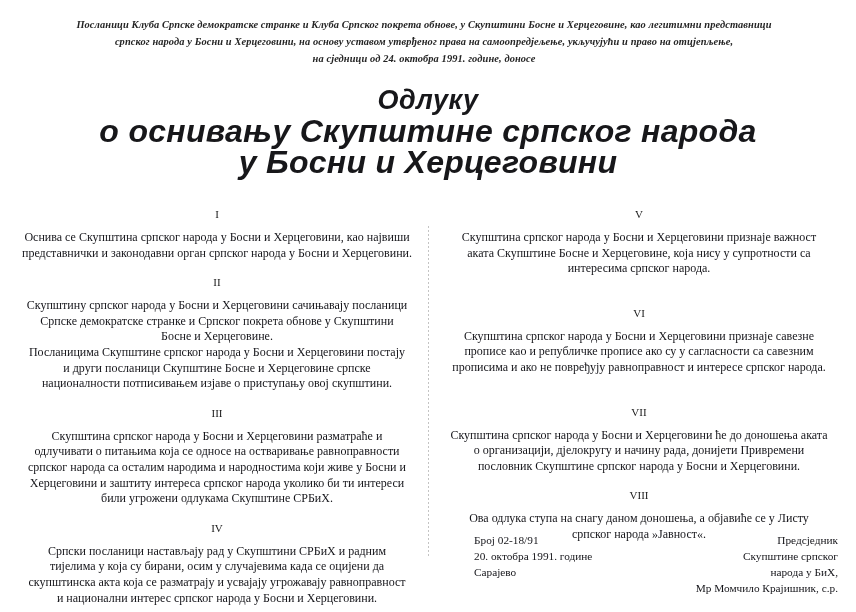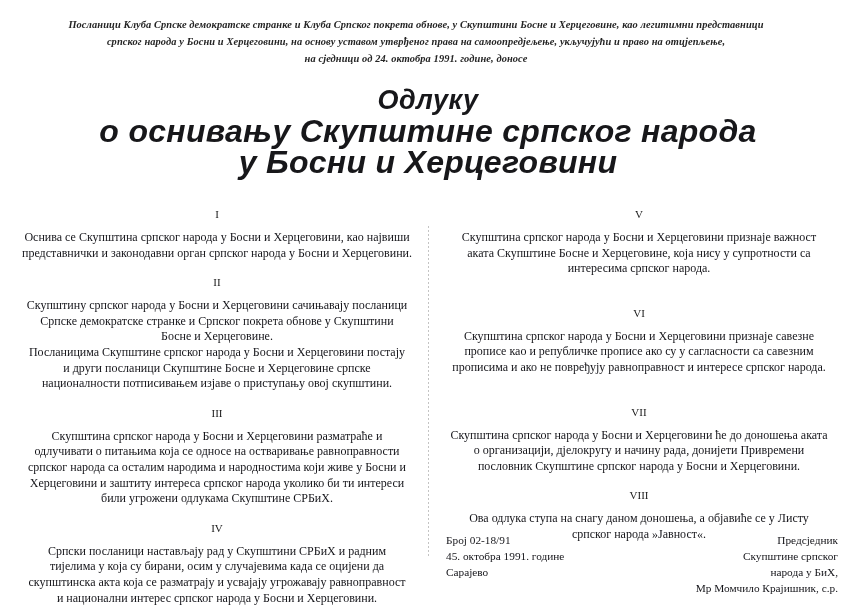--- a/index.html
+++ b/index.html
@@ -20,21 +20,21 @@
     width: 856px;
     height: 612px;
     position: relative;
     box-sizing: border-box;
   }
 
   
   .preamble {
     position: absolute;
     top: 16px;
-    left: 14px;
+    left: 22px;
     width: 804px;
     text-align: center;
     font-style: italic;
     font-weight: 700;
     font-size: 10.4px;
     line-height: 17px;
     letter-spacing: 0.1px;
     color: #242424;
     font-family: "Liberation Serif", "DejaVu Serif", serif;
   }
@@ -130,21 +130,21 @@
     left: 636px;
     top: 0;
     width: 210px;
     text-align: right;
     font-size: 11.3px;
     line-height: 16px;
     color: #15151a;
     padding-right: 8px;
     box-sizing: border-box;
   }
-  .footer .fline { display: block; white-space: nowrap; }
+  .footer .fline { display: block; white-space: nowrap; margin-left: 28px; }
 </style>
 </head>
 <body>
 
 <div class="page">
 
   <div class="preamble">
     <span class="pline">Посланици Клуба Српске демократске странке и Клуба Српског покрета обнове, у Скупштини Босне и Херцеговине, као легитимни представници</span>
     <span class="pline">српског народа у Босни и Херцеговини, на основу уставом утврђеног права на самоопредјељење, укључујући и право на отцјепљење,</span>
     <span class="pline">на сједници од 24. октобра 1991. године, доносе</span>
@@ -243,21 +243,21 @@
       </div>
 
     </div>
 
   </div>
 
   <div class="footer">
 
     <div class="footer-left">
       <span class="fline">Број 02-18/91</span>
-      <span class="fline">45. октобра 1991. године</span>
+      <span class="fline">20. октобра 1991. године</span>
       <span class="fline">Сарајево</span>
     </div>
 
     <div class="footer-right">
       <span class="fline">Предсједник</span>
       <span class="fline">Скупштине српског</span>
       <span class="fline">народа у БиХ,</span>
       <span class="fline">Мр Момчило Крајишник, с.р.</span>
     </div>
 

